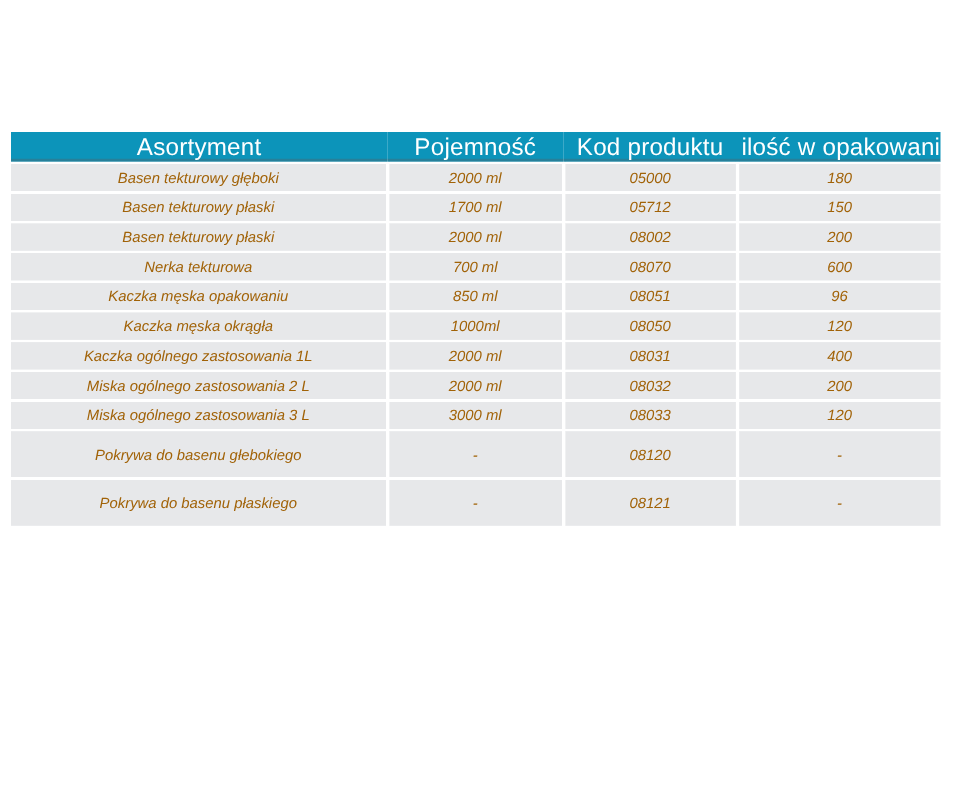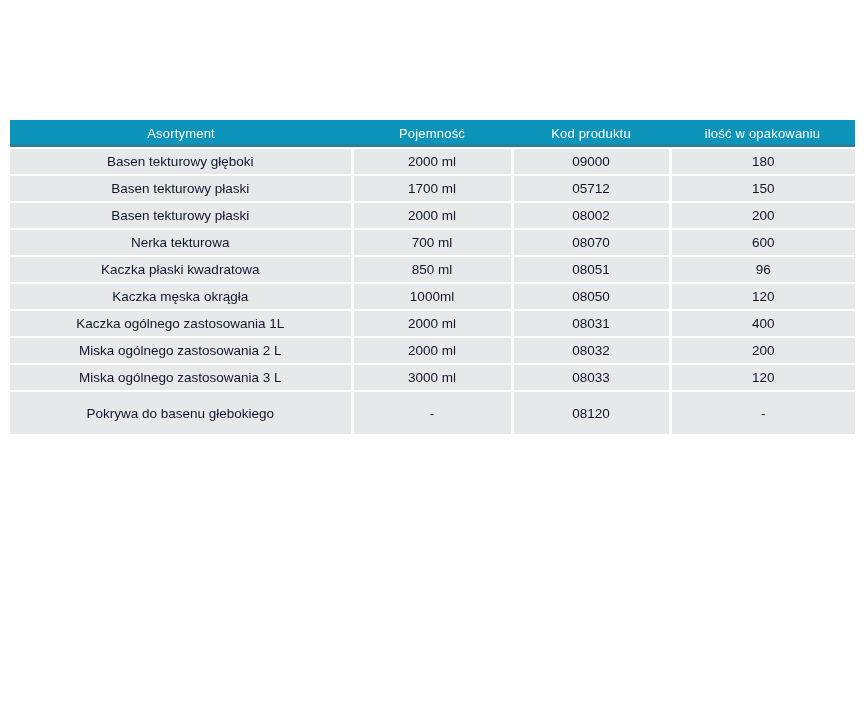--- a/index.html
+++ b/index.html
@@ -24,43 +24,44 @@
     table-layout: fixed;
   }
   table.product col.c0 { width: 342px; }
   table.product col.c1 { width: 160px; }
   table.product col.c2 { width: 158px; }
   table.product col.c3 { width: 185px; }
 
   table.product th {
     background: linear-gradient(to bottom, #0c94ba 0, #0c94ba calc(100% - 3px), #27809a calc(100% - 3px), #27809a 100%);
     color: #ffffff;
-    font-size: 13px;
+    font-size: 22px;
     font-weight: 400;
     letter-spacing: 0.2px;
     height: 27px;
     padding: 0 4px;
     border-bottom: 2px solid #ffffff;
     text-align: center;
     white-space: nowrap;
     overflow: hidden;
   }
   table.product td {
     background: #e7e8ea;
-    color: #0f172a;
+    color: #a16207;
     font-size: 13.5px;
     font-weight: 400;
     text-align: center;
     vertical-align: middle;
     padding: 0 4px;
     height: 25px;
     border-right: 3px solid #ffffff;
     border-bottom: 2px solid #ffffff;
     white-space: pre-wrap;
     overflow: hidden;
+    font-style: italic;
   }
   table.product td:last-child { border-right: none; }
   table.product tbody tr.tall td { height: 42px; }
 </style>
 </head>
 <body>
 
 <div class="canvas">
   <table class="product">
     <colgroup>
@@ -74,21 +75,21 @@
         <th>Asortyment</th>
         <th>Pojemność</th>
         <th>Kod produktu</th>
         <th>ilość w opakowaniu</th>
       </tr>
     </thead>
     <tbody>
       <tr>
         <td>Basen tekturowy głęboki</td>
         <td>2000 ml</td>
-        <td>09000</td>
+        <td>05000</td>
         <td>180</td>
       </tr>
       <tr>
         <td>Basen tekturowy płaski</td>
         <td>1700 ml</td>
         <td>05712</td>
         <td>150</td>
       </tr>
       <tr>
         <td>Basen tekturowy płaski</td>
@@ -96,21 +97,21 @@
         <td>08002</td>
         <td>200</td>
       </tr>
       <tr>
         <td>Nerka tekturowa</td>
         <td>700 ml</td>
         <td>08070</td>
         <td>600</td>
       </tr>
       <tr>
-        <td>Kaczka płaski kwadratowa</td>
+        <td>Kaczka męska opakowaniu</td>
         <td>850 ml</td>
         <td>08051</td>
         <td>96</td>
       </tr>
       <tr>
         <td>Kaczka męska okrągła</td>
         <td>1000ml</td>
         <td>08050</td>
         <td>120</td>
       </tr>
@@ -131,15 +132,21 @@
         <td>3000 ml</td>
         <td>08033</td>
         <td>120</td>
       </tr>
       <tr class="tall">
         <td>Pokrywa do basenu głebokiego</td>
         <td>-</td>
         <td>08120</td>
         <td>-</td>
       </tr>
+      <tr class="tall">
+        <td>Pokrywa do basenu płaskiego</td>
+        <td>-</td>
+        <td>08121</td>
+        <td>-</td>
+      </tr>
     </tbody>
   </table>
 </div>
 
 </body></html>

